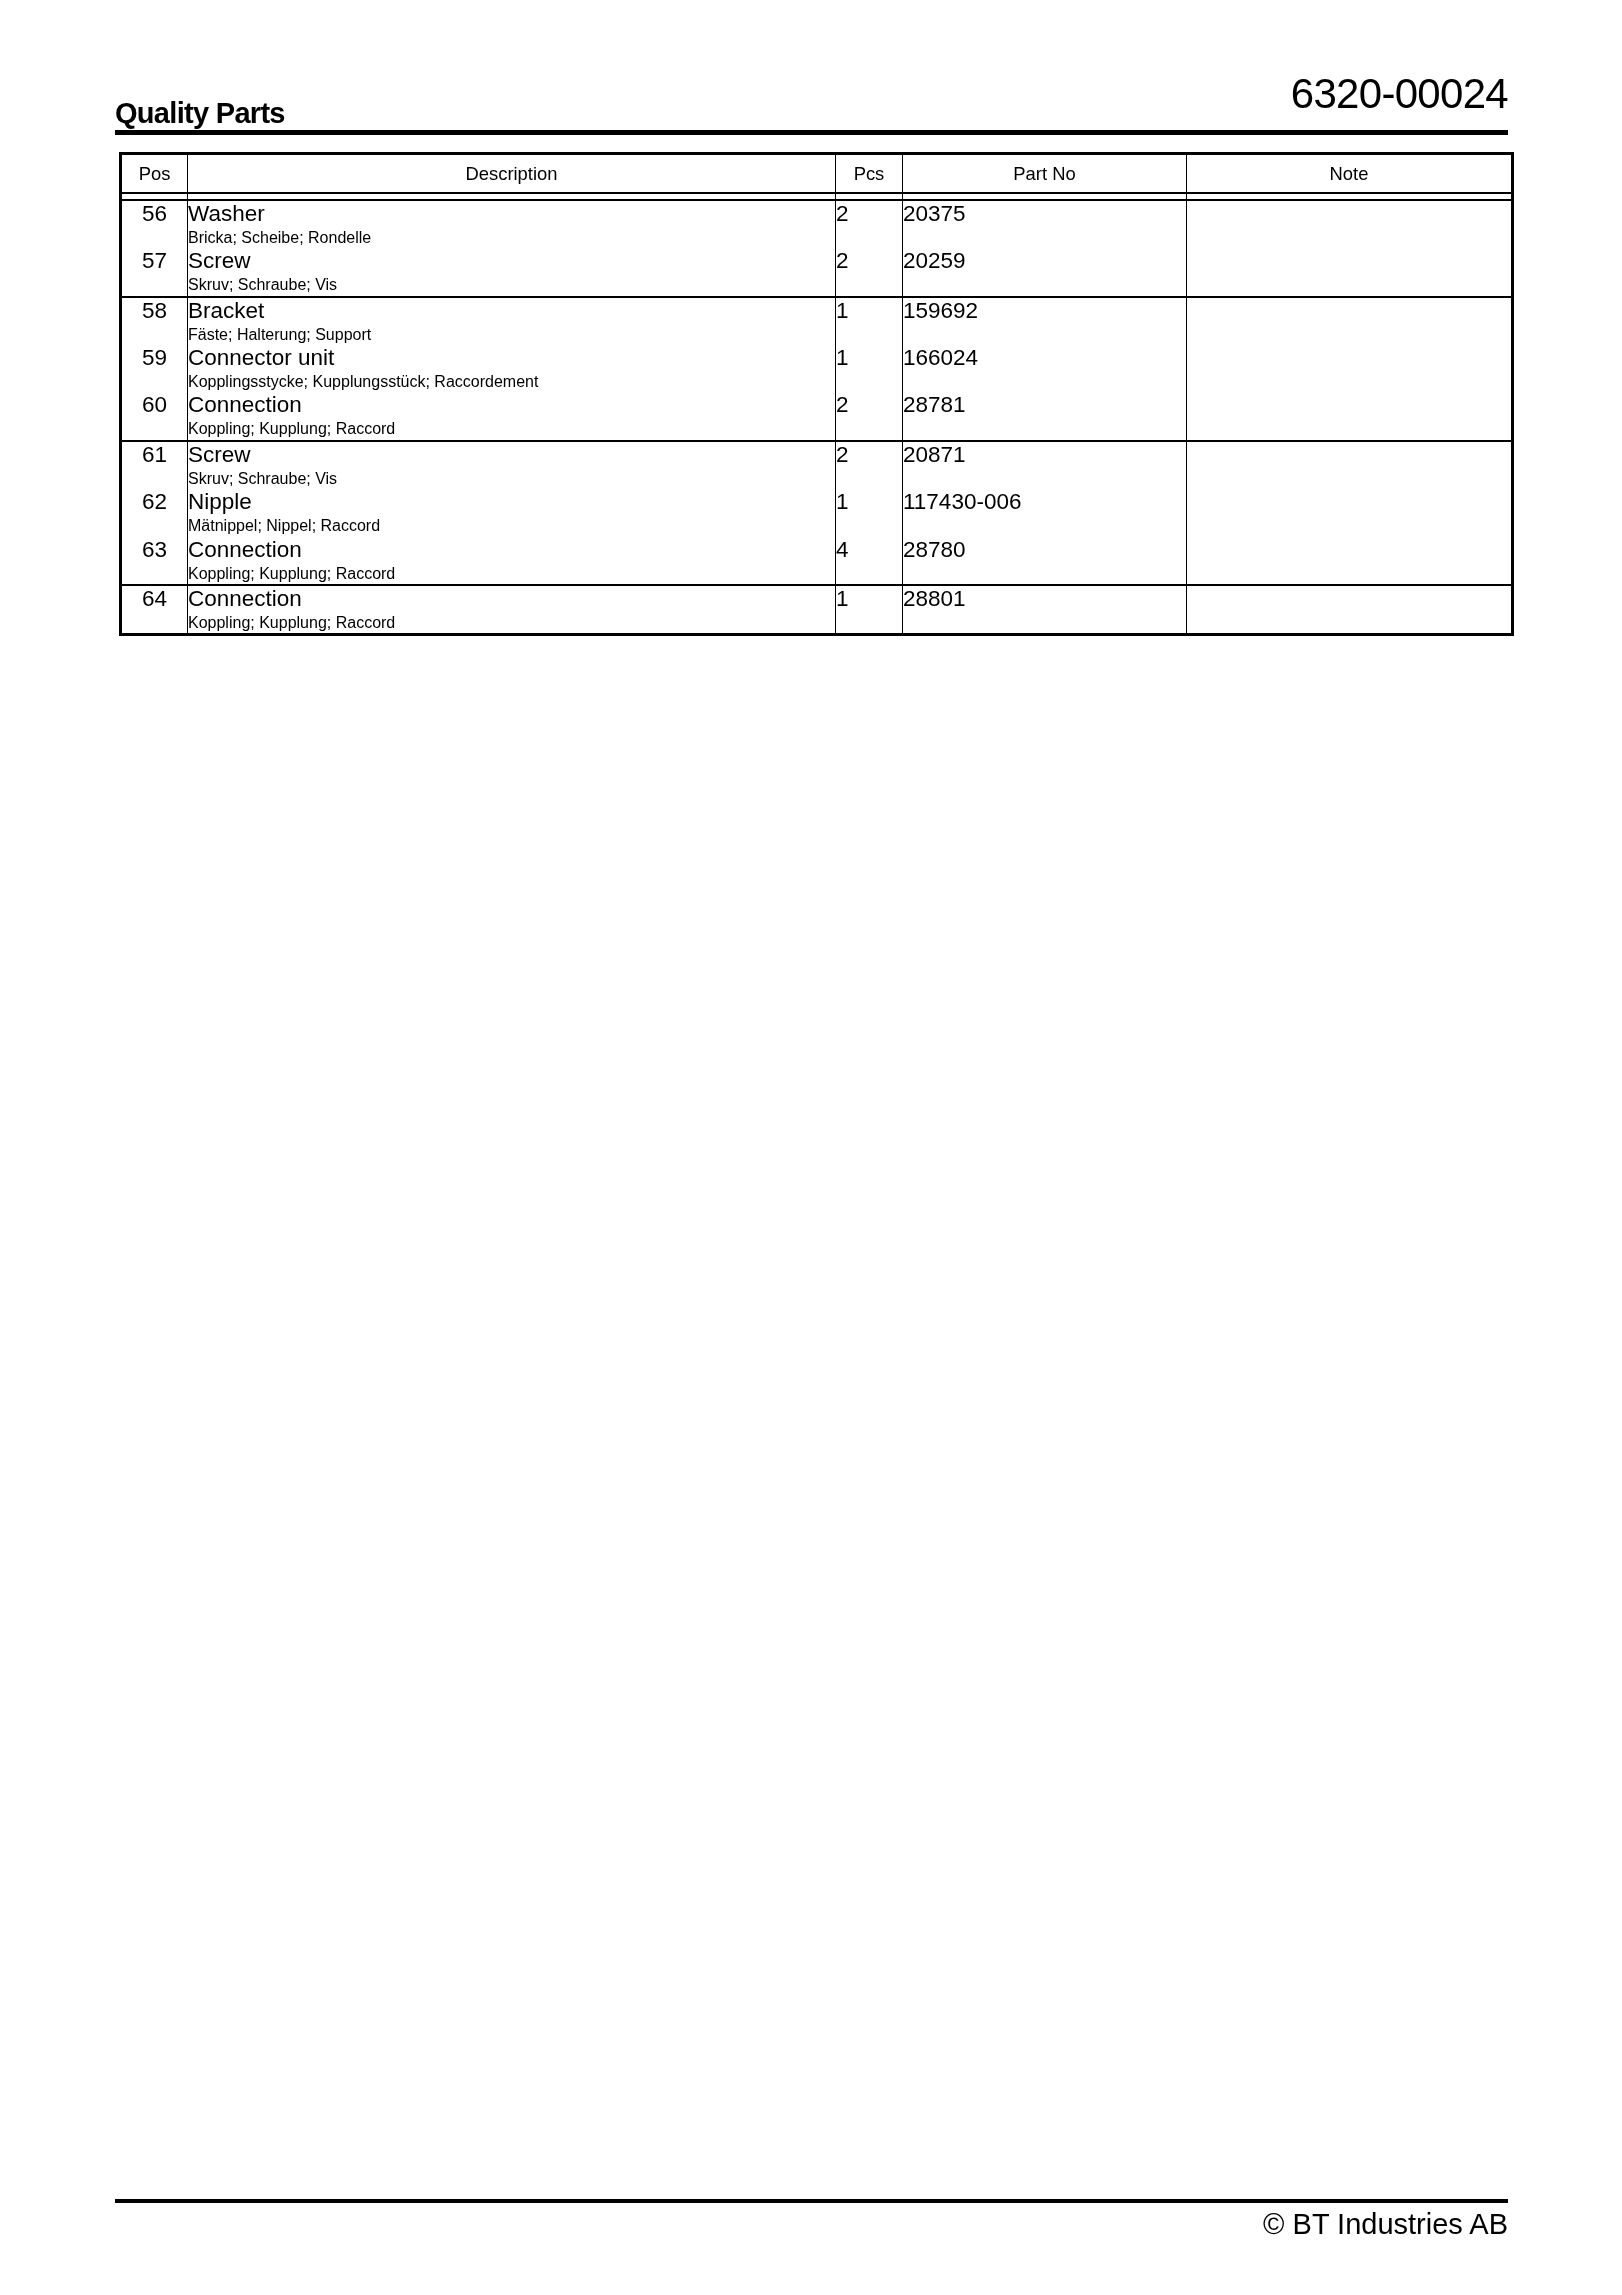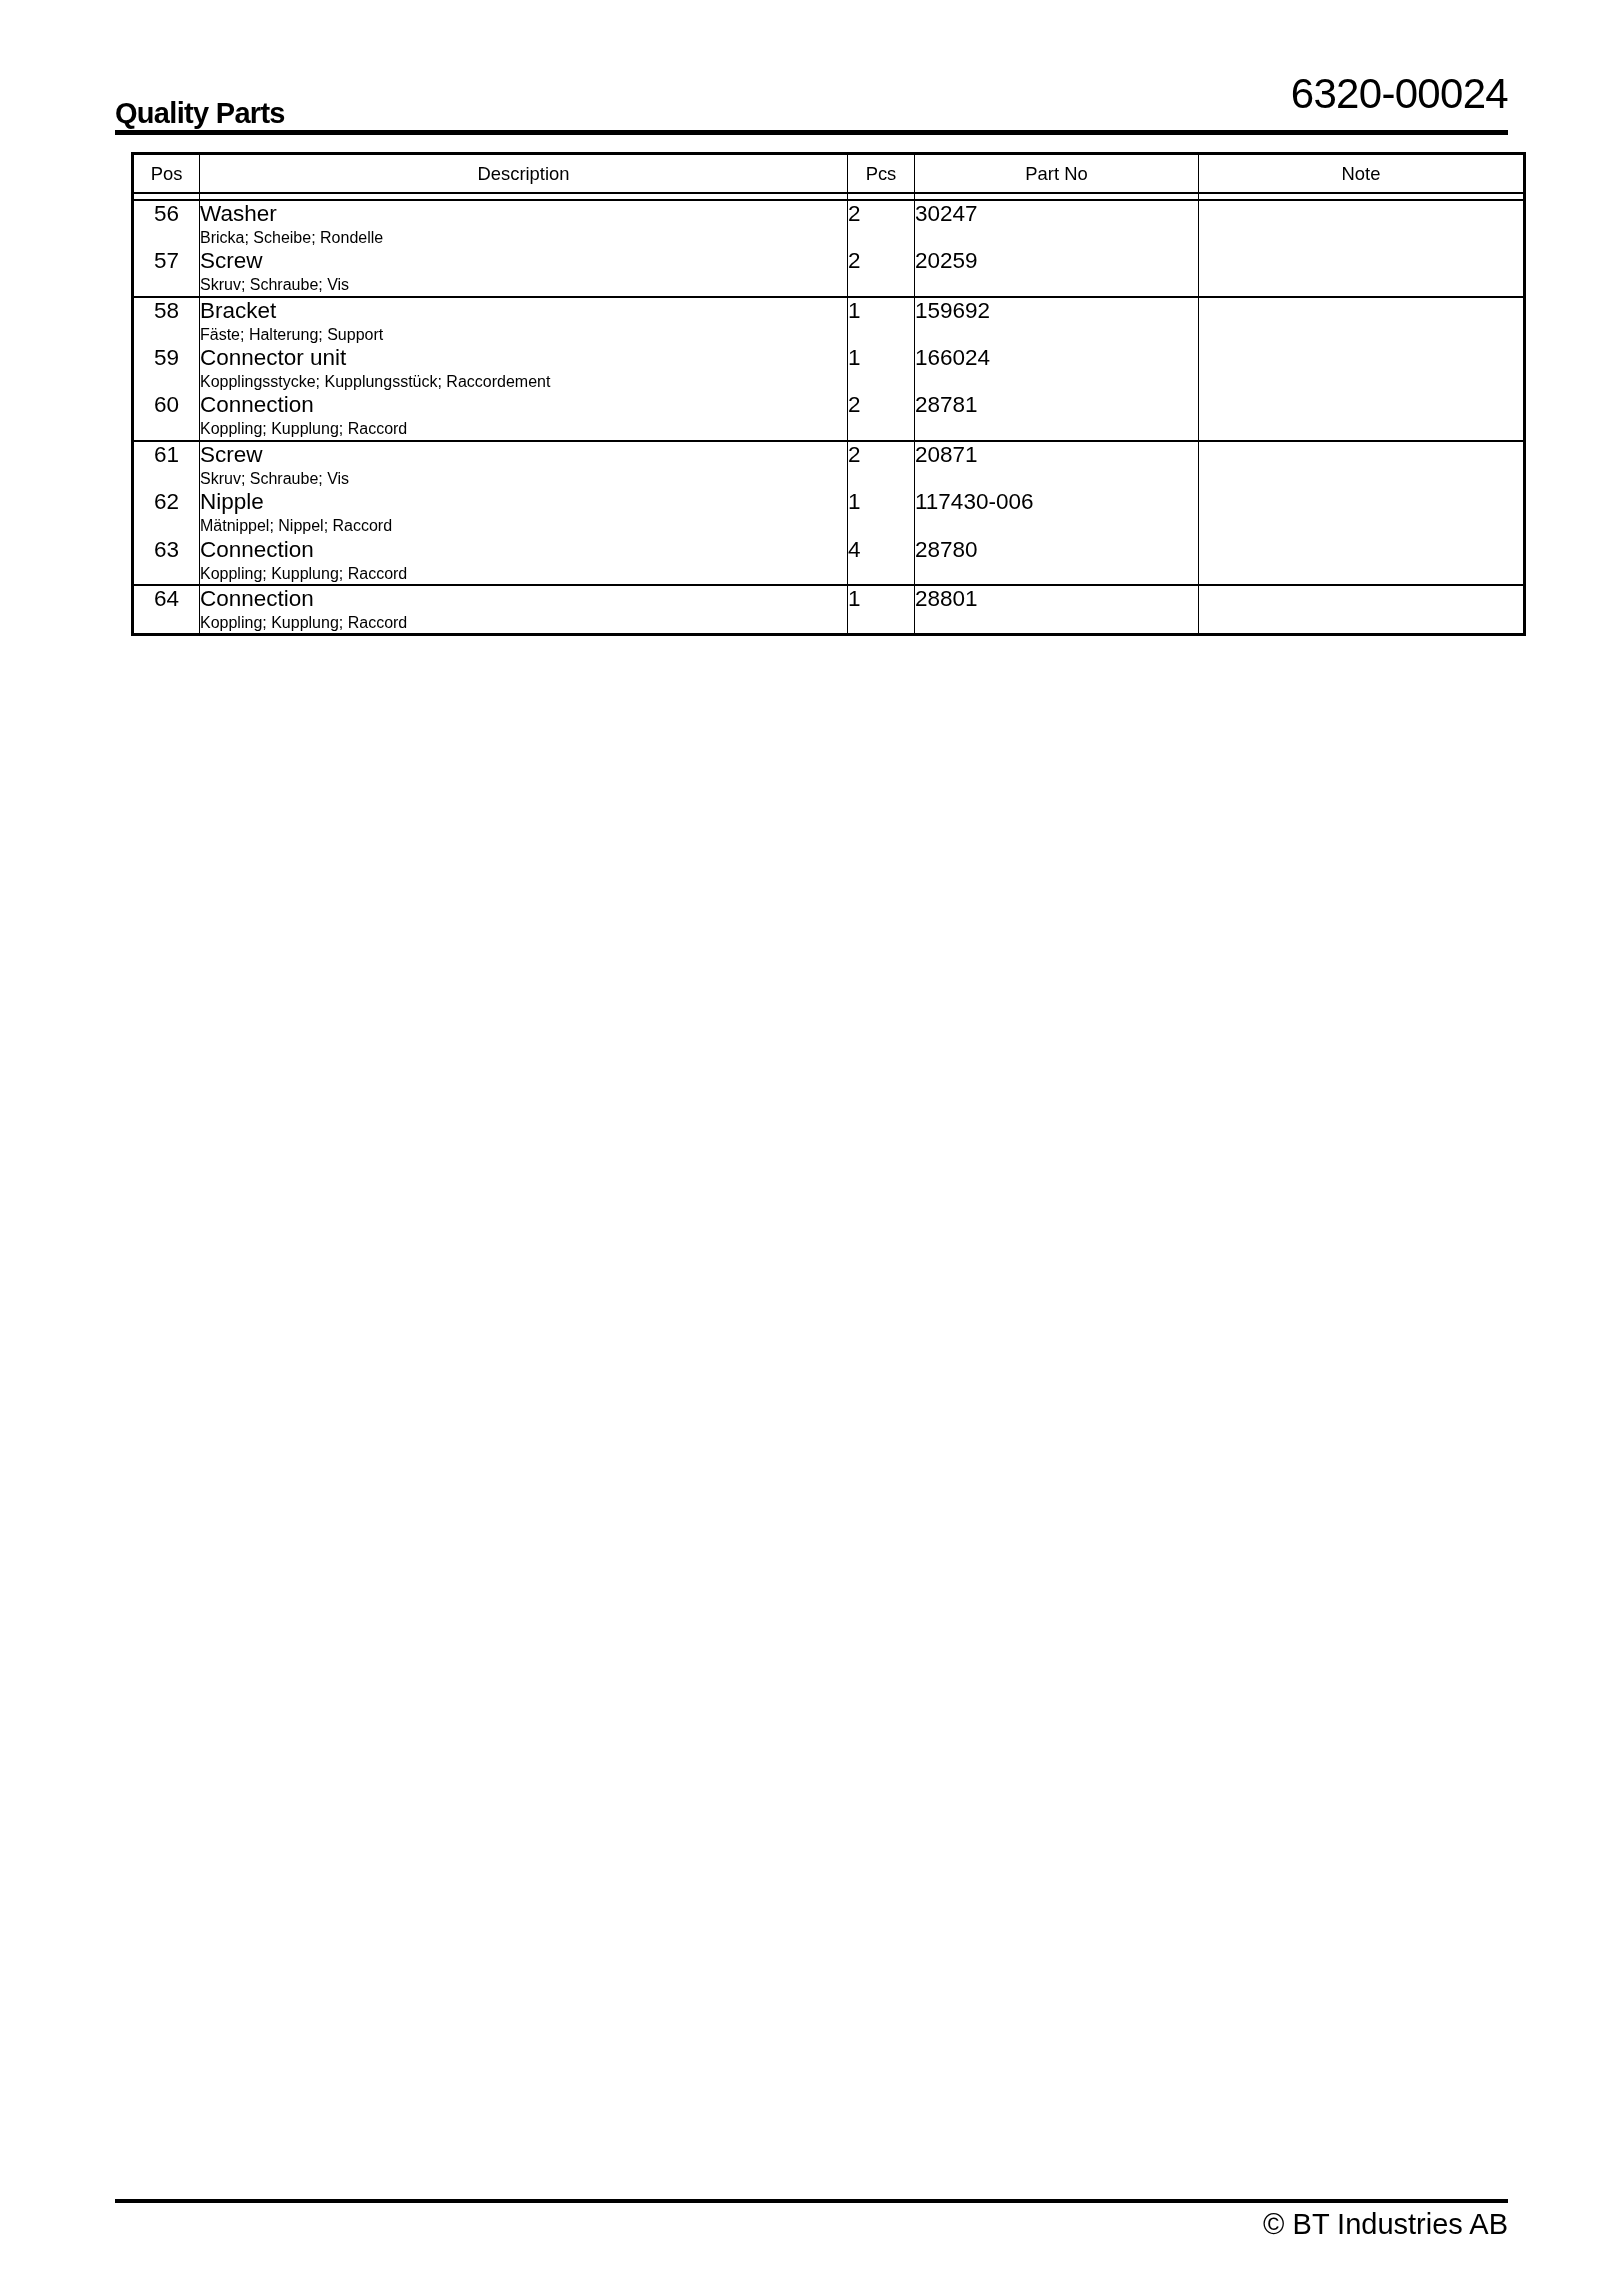--- a/index.html
+++ b/index.html
@@ -24,21 +24,21 @@
     text-align: left;
     font-size: 29px; line-height: 31px; letter-spacing: -0.7px;
     font-weight: 700;
   }
   .header-rule {
     position: absolute; top: 130px; left: 0; right: 0;
     height: 4.8px; background: #000;
   }
 
   
-  .table-wrap { position: absolute; top: 152px; left: 16px; right: 0; }
+  .table-wrap { position: absolute; top: 152px; left: 4px; right: 0; }
   table.parts {
     width: 100%;
     border-collapse: collapse;
     border: 3.4px solid #000;
     table-layout: fixed;
   }
   table.parts th, table.parts td {
     border-left: 1.4px solid #000;
     border-right: 1.4px solid #000;
     vertical-align: top;
@@ -116,21 +116,21 @@
       </thead>
 
     <tbody class="group">
           <tr>
     <td class="c-pos">56</td>
     <td class="c-desc">
       <div class="desc-title">Washer</div>
       <div class="desc-sub">Bricka; Scheibe; Rondelle</div>
     </td>
     <td class="c-pcs">2</td>
-    <td class="c-part">30247</td>
+    <td class="c-part">20375</td>
     <td class="c-note"></td>
   </tr>
           <tr>
     <td class="c-pos">57</td>
     <td class="c-desc">
       <div class="desc-title">Screw</div>
       <div class="desc-sub">Skruv; Schraube; Vis</div>
     </td>
     <td class="c-pcs">2</td>
     <td class="c-part">20259</td>

